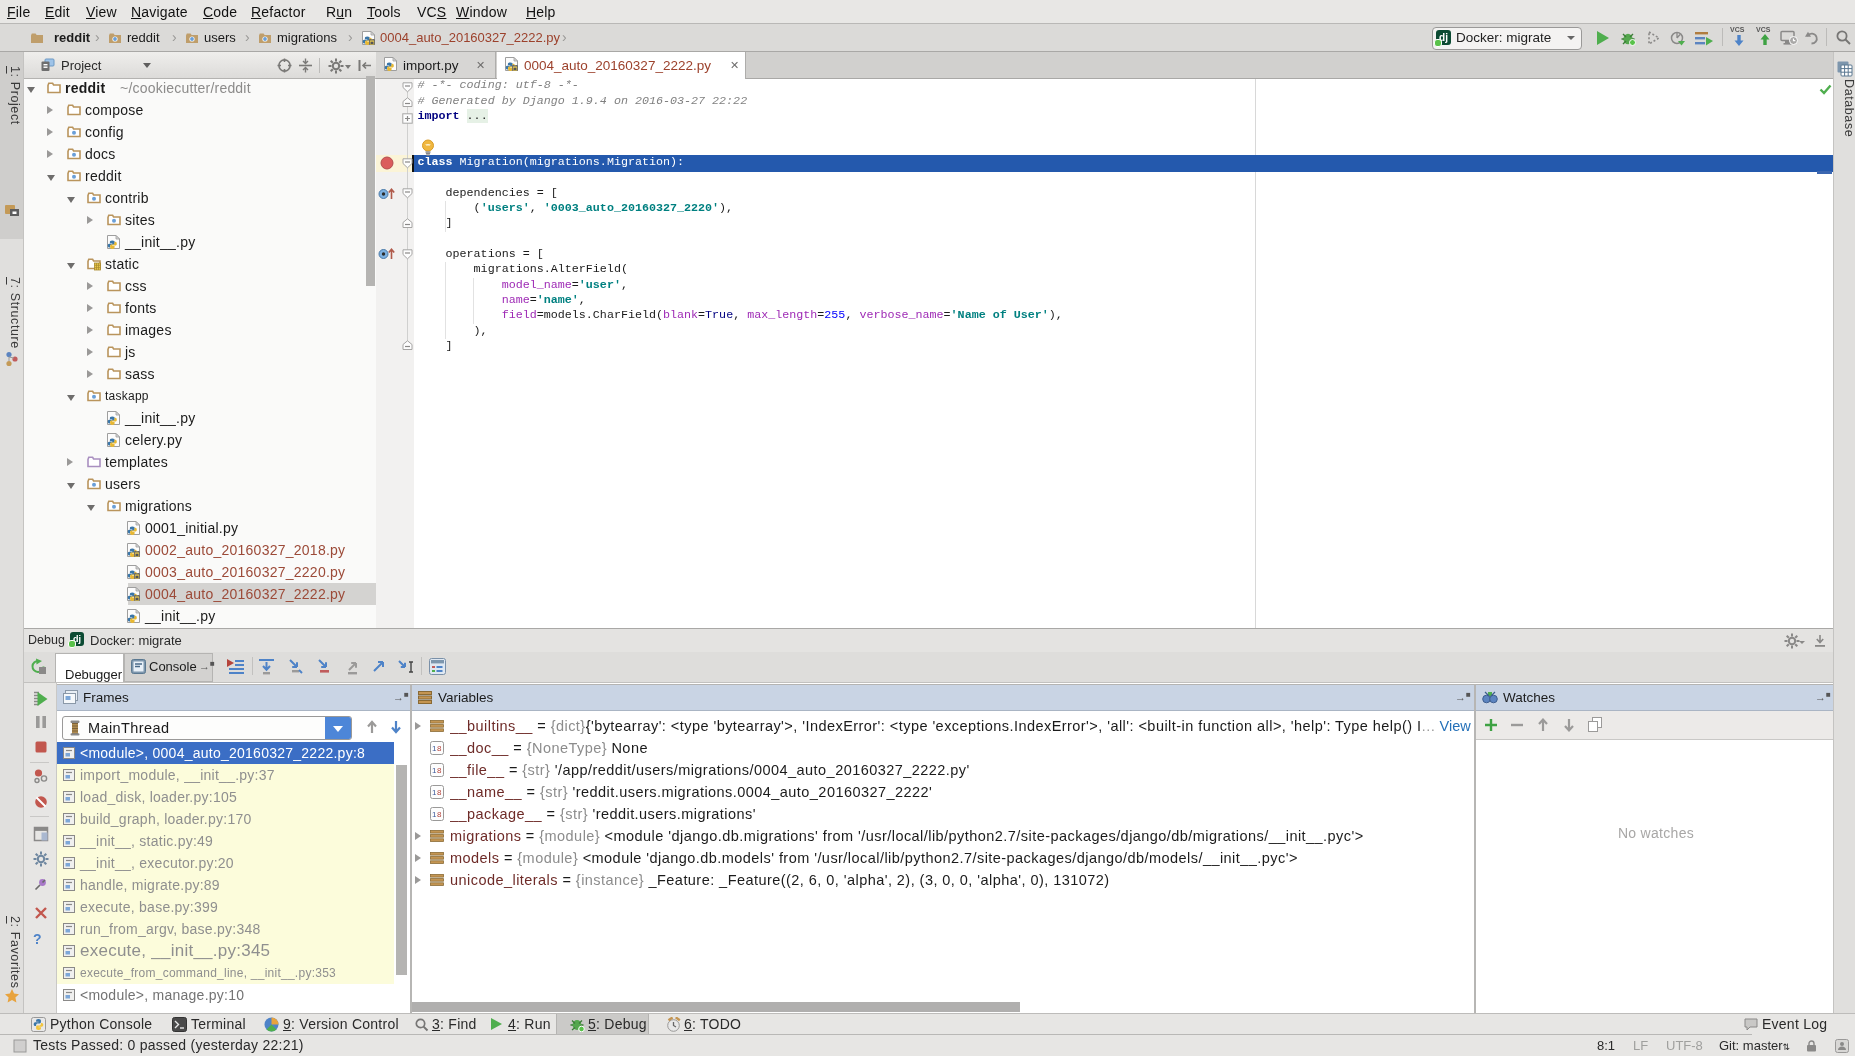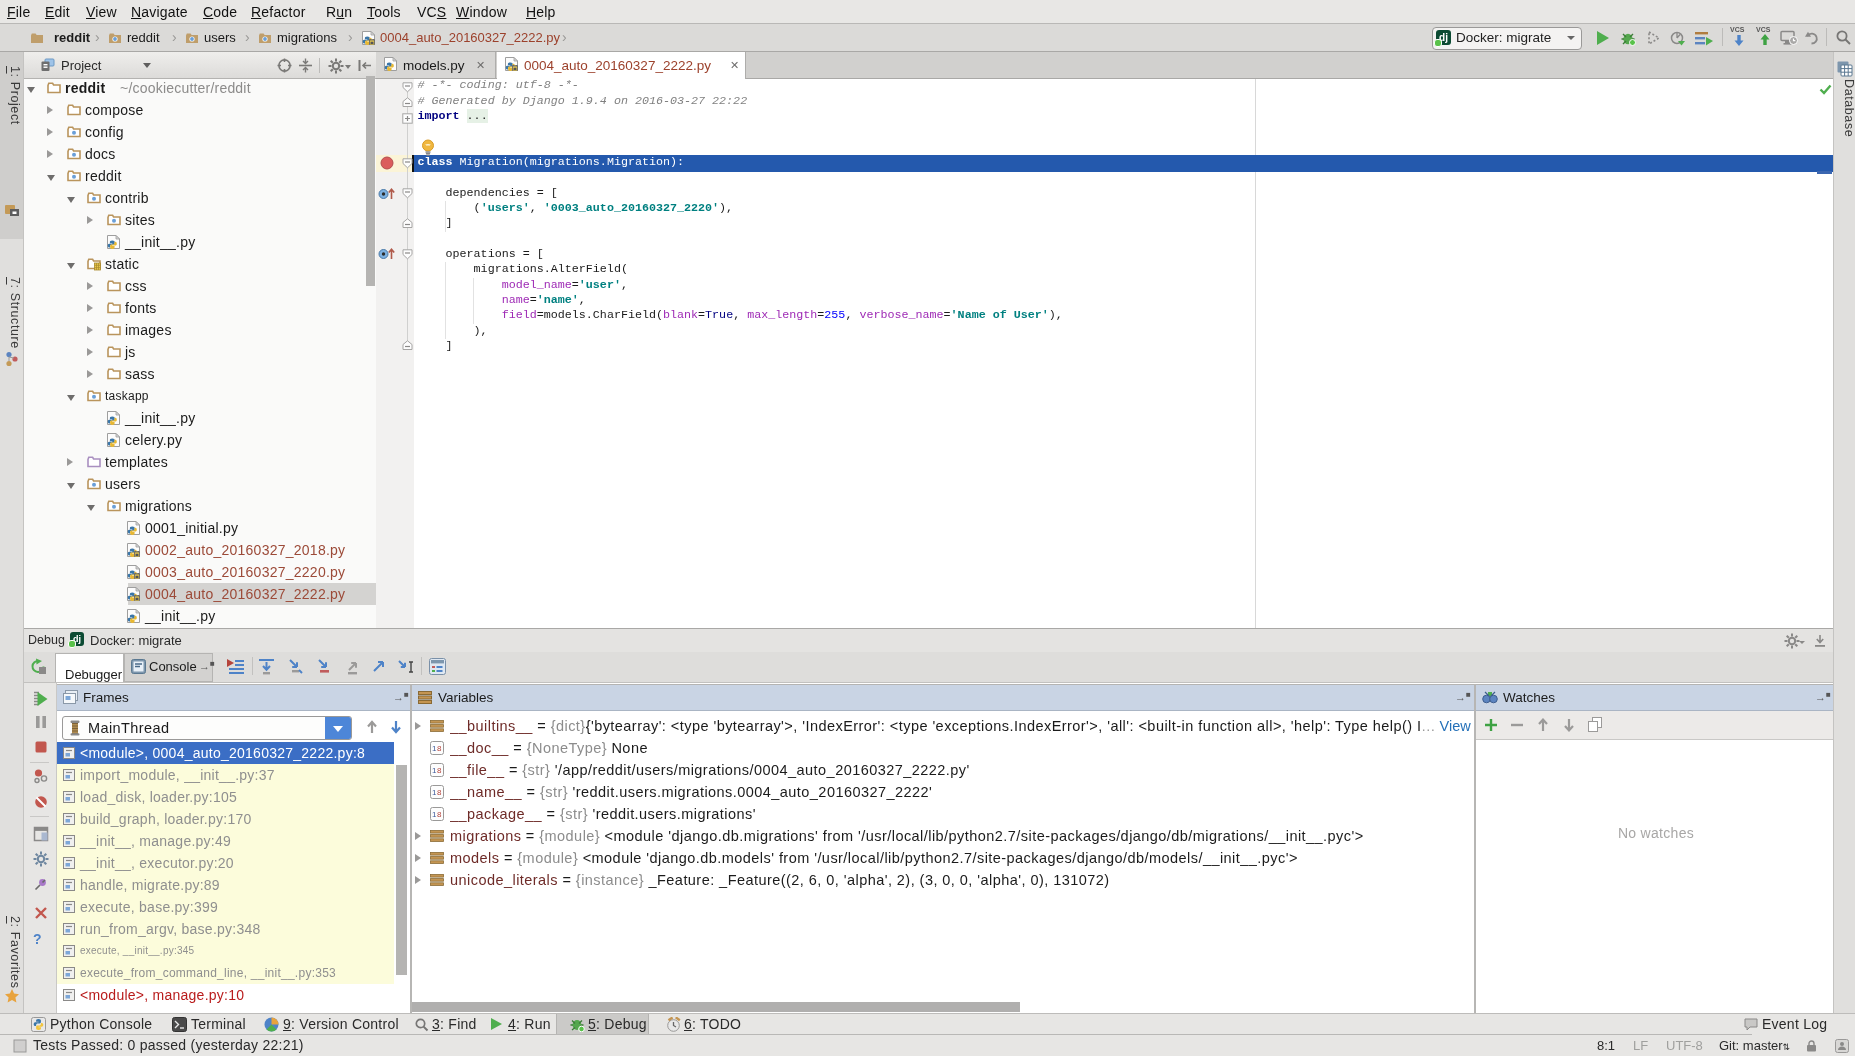--- a/index.html
+++ b/index.html
@@ -437,21 +437,21 @@
 <div class="a" style="left:376px;top:52px;width:1457px;height:26px;background:#d1d0ce;border-bottom:1px solid #a9a8a6;"></div>
 <div class="a" style="left:376px;top:52px;width:120px;height:26px;background:#d7d6d4;border-right:1px solid #aeadab;box-sizing:border-box;"></div>
 <div class="a" style="left:384px;top:57px;">
       <svg style="" width="13" height="14" viewBox="0 0 13 14">
         <path d="M0.5 0.5 H9 L12.5 4 V13.5 H0.5 Z" fill="#fcfcfc" stroke="#9e9e9e"></path>
         <path d="M9 0.5 L9 4 L12.5 4 Z" fill="#d8d8d8" stroke="#9e9e9e" stroke-width="0.8"></path>
         <path d="M5.2 5.4 c-1.9 0-2.3 0.9-2.3 1.7 v1.1 h2.4 v0.5 H2.1 c-0.9 0-1.4 0.8-1.4 1.9 0 1.1 0.5 1.9 1.4 1.9 h0.9 v-1.2 c0-0.8 0.7-1.5 1.6-1.5 h1.9 c0.7 0 1.2-0.6 1.2-1.3 V7.1 c0-0.8-0.5-1.7-2.5-1.7z" fill="#3a76a8"></path>
         <path d="M5.3 13.9 c1.9 0 2.3-0.9 2.3-1.7 v-1.1 H5.2 v-0.5 h3.2 c0.9 0 1.4-0.8 1.4-1.9 0-1.1-0.5-1.9-1.4-1.9 h-0.9 v1.2 c0 0.8-0.7 1.5-1.6 1.5 H4.3 c-0.7 0-1.2 0.6-1.2 1.3 v1.4 c0 0.8 0.5 1.7 2.2 1.7z" fill="#e8b832"></path>
       </svg>
     </div>
-<div class="a" style="left:403px;top:52px;height:26px;line-height:27px;font-size:13.5px;color:#1b1b1b;">models.py</div>
+<div class="a" style="left:403px;top:52px;height:26px;line-height:27px;font-size:13.5px;color:#1b1b1b;">import.py</div>
 <div class="a" style="left:476px;top:52px;height:26px;line-height:27px;font-size:11px;color:#6e6d6c;">✕</div>
 <div class="a" style="left:497px;top:52px;width:249px;height:27px;background:#ffffff;border-right:1px solid #aeadab;box-sizing:border-box;"></div>
 <div class="a" style="left:505px;top:57px;">
       <svg style="" width="13" height="14" viewBox="0 0 13 14">
         <path d="M0.5 0.5 H9 L12.5 4 V13.5 H0.5 Z" fill="#fcfcfc" stroke="#9e9e9e"></path>
         <path d="M9 0.5 L9 4 L12.5 4 Z" fill="#d8d8d8" stroke="#9e9e9e" stroke-width="0.8"></path>
         <path d="M5.2 5.4 c-1.9 0-2.3 0.9-2.3 1.7 v1.1 h2.4 v0.5 H2.1 c-0.9 0-1.4 0.8-1.4 1.9 0 1.1 0.5 1.9 1.4 1.9 h0.9 v-1.2 c0-0.8 0.7-1.5 1.6-1.5 h1.9 c0.7 0 1.2-0.6 1.2-1.3 V7.1 c0-0.8-0.5-1.7-2.5-1.7z" fill="#3a76a8"></path>
         <path d="M5.3 13.9 c1.9 0 2.3-0.9 2.3-1.7 v-1.1 H5.2 v-0.5 h3.2 c0.9 0 1.4-0.8 1.4-1.9 0-1.1-0.5-1.9-1.4-1.9 h-0.9 v1.2 c0 0.8-0.7 1.5-1.6 1.5 H4.3 c-0.7 0-1.2 0.6-1.2 1.3 v1.4 c0 0.8 0.5 1.7 2.2 1.7z" fill="#e8b832"></path>
         <rect x="7" y="8" width="6" height="6" rx="1" fill="#6b6b6b"></rect>
         <rect x="8.6" y="9.2" width="2.8" height="1.6" rx="0.8" fill="none" stroke="#e8c84c" stroke-width="0.9"></rect>
@@ -805,21 +805,21 @@
       </svg>
     </div>
 <div class="a" style="left:80px;top:808px;height:22px;line-height:22px;font-size:14px;letter-spacing:.25px;color:#8f8f8f;white-space:pre;">build_graph, loader.py:170</div>
 <div class="a" style="left:62px;top:834px;">
       <svg style="" width="14" height="14" viewBox="0 0 14 14">
         <rect x="1.5" y="1.5" width="11" height="11" fill="#f0f0ef" stroke="#8a8988"></rect>
         <rect x="3.5" y="7" width="4.5" height="3.5" fill="#7da7d8"></rect>
         <path d="M4 4.5 H10" stroke="#8a8988" stroke-width="1.2"></path>
       </svg>
     </div>
-<div class="a" style="left:80px;top:830px;height:22px;line-height:22px;font-size:14px;letter-spacing:.25px;color:#8f8f8f;white-space:pre;">__init__, manage.py:49</div>
+<div class="a" style="left:80px;top:830px;height:22px;line-height:22px;font-size:14px;letter-spacing:.25px;color:#8f8f8f;white-space:pre;">__init__, static.py:49</div>
 <div class="a" style="left:62px;top:856px;">
       <svg style="" width="14" height="14" viewBox="0 0 14 14">
         <rect x="1.5" y="1.5" width="11" height="11" fill="#f0f0ef" stroke="#8a8988"></rect>
         <rect x="3.5" y="7" width="4.5" height="3.5" fill="#7da7d8"></rect>
         <path d="M4 4.5 H10" stroke="#8a8988" stroke-width="1.2"></path>
       </svg>
     </div>
 <div class="a" style="left:80px;top:852px;height:22px;line-height:22px;font-size:14px;letter-spacing:.25px;color:#8f8f8f;white-space:pre;">__init__, executor.py:20</div>
 <div class="a" style="left:62px;top:878px;">
       <svg style="" width="14" height="14" viewBox="0 0 14 14">
@@ -845,38 +845,38 @@
       </svg>
     </div>
 <div class="a" style="left:80px;top:918px;height:22px;line-height:22px;font-size:14px;letter-spacing:.25px;color:#8f8f8f;white-space:pre;">run_from_argv, base.py:348</div>
 <div class="a" style="left:62px;top:944px;">
       <svg style="" width="14" height="14" viewBox="0 0 14 14">
         <rect x="1.5" y="1.5" width="11" height="11" fill="#f0f0ef" stroke="#8a8988"></rect>
         <rect x="3.5" y="7" width="4.5" height="3.5" fill="#7da7d8"></rect>
         <path d="M4 4.5 H10" stroke="#8a8988" stroke-width="1.2"></path>
       </svg>
     </div>
-<div class="a" style="left:80px;top:940px;height:22px;line-height:22px;font-size:10px;letter-spacing:.25px;color:#8f8f8f;white-space:pre;">execute, __init__.py:345</div>
+<div class="a" style="left:80px;top:940px;height:22px;line-height:22px;font-size:17px;letter-spacing:.25px;color:#8f8f8f;white-space:pre;">execute, __init__.py:345</div>
 <div class="a" style="left:62px;top:966px;">
       <svg style="" width="14" height="14" viewBox="0 0 14 14">
         <rect x="1.5" y="1.5" width="11" height="11" fill="#f0f0ef" stroke="#8a8988"></rect>
         <rect x="3.5" y="7" width="4.5" height="3.5" fill="#7da7d8"></rect>
         <path d="M4 4.5 H10" stroke="#8a8988" stroke-width="1.2"></path>
       </svg>
     </div>
 <div class="a" style="left:80px;top:962px;height:22px;line-height:22px;font-size:12px;letter-spacing:.25px;color:#8f8f8f;white-space:pre;">execute_from_command_line, __init__.py:353</div>
 <div class="a" style="left:57px;top:984px;width:337px;height:22px;background:#ffffff;"></div>
 <div class="a" style="left:62px;top:988px;">
       <svg style="" width="14" height="14" viewBox="0 0 14 14">
         <rect x="1.5" y="1.5" width="11" height="11" fill="#f0f0ef" stroke="#8a8988"></rect>
         <rect x="3.5" y="7" width="4.5" height="3.5" fill="#7da7d8"></rect>
         <path d="M4 4.5 H10" stroke="#8a8988" stroke-width="1.2"></path>
       </svg>
     </div>
-<div class="a" style="left:80px;top:984px;height:22px;line-height:22px;font-size:14px;letter-spacing:.25px;color:#b91c1c;white-space:pre;">&lt;module&gt;, manage.py:10</div>
+<div class="a" style="left:80px;top:984px;height:22px;line-height:22px;font-size:14px;letter-spacing:.25px;color:#737373;white-space:pre;">&lt;module&gt;, manage.py:10</div>
 <div class="a" style="left:396px;top:765px;width:11px;height:210px;background:#b5b4b2;"></div>
 <div class="a" style="left:410px;top:684px;width:2px;height:329px;background:#b7b6b4;"></div>
 <div class="a" style="left:1474px;top:684px;width:2px;height:329px;background:#b7b6b4;"></div>
 <div class="a" style="left:412px;top:684px;width:1062px;height:27px;background:#c9d4e4;border-top:1px solid #b5b4b2;border-bottom:1px solid #aab5c4;box-sizing:border-box;"></div>
 <div class="a" style="left:418px;top:691px;">
       <svg style="" width="14" height="13" viewBox="0 0 14 13">
         <rect x="0.5" y="0.5" width="13" height="3" fill="#c49552" stroke="#8a6a34"></rect>
         <rect x="0.5" y="5" width="13" height="3" fill="#c49552" stroke="#8a6a34"></rect>
         <rect x="0.5" y="9.5" width="13" height="3" fill="#c49552" stroke="#8a6a34"></rect>
       </svg>

